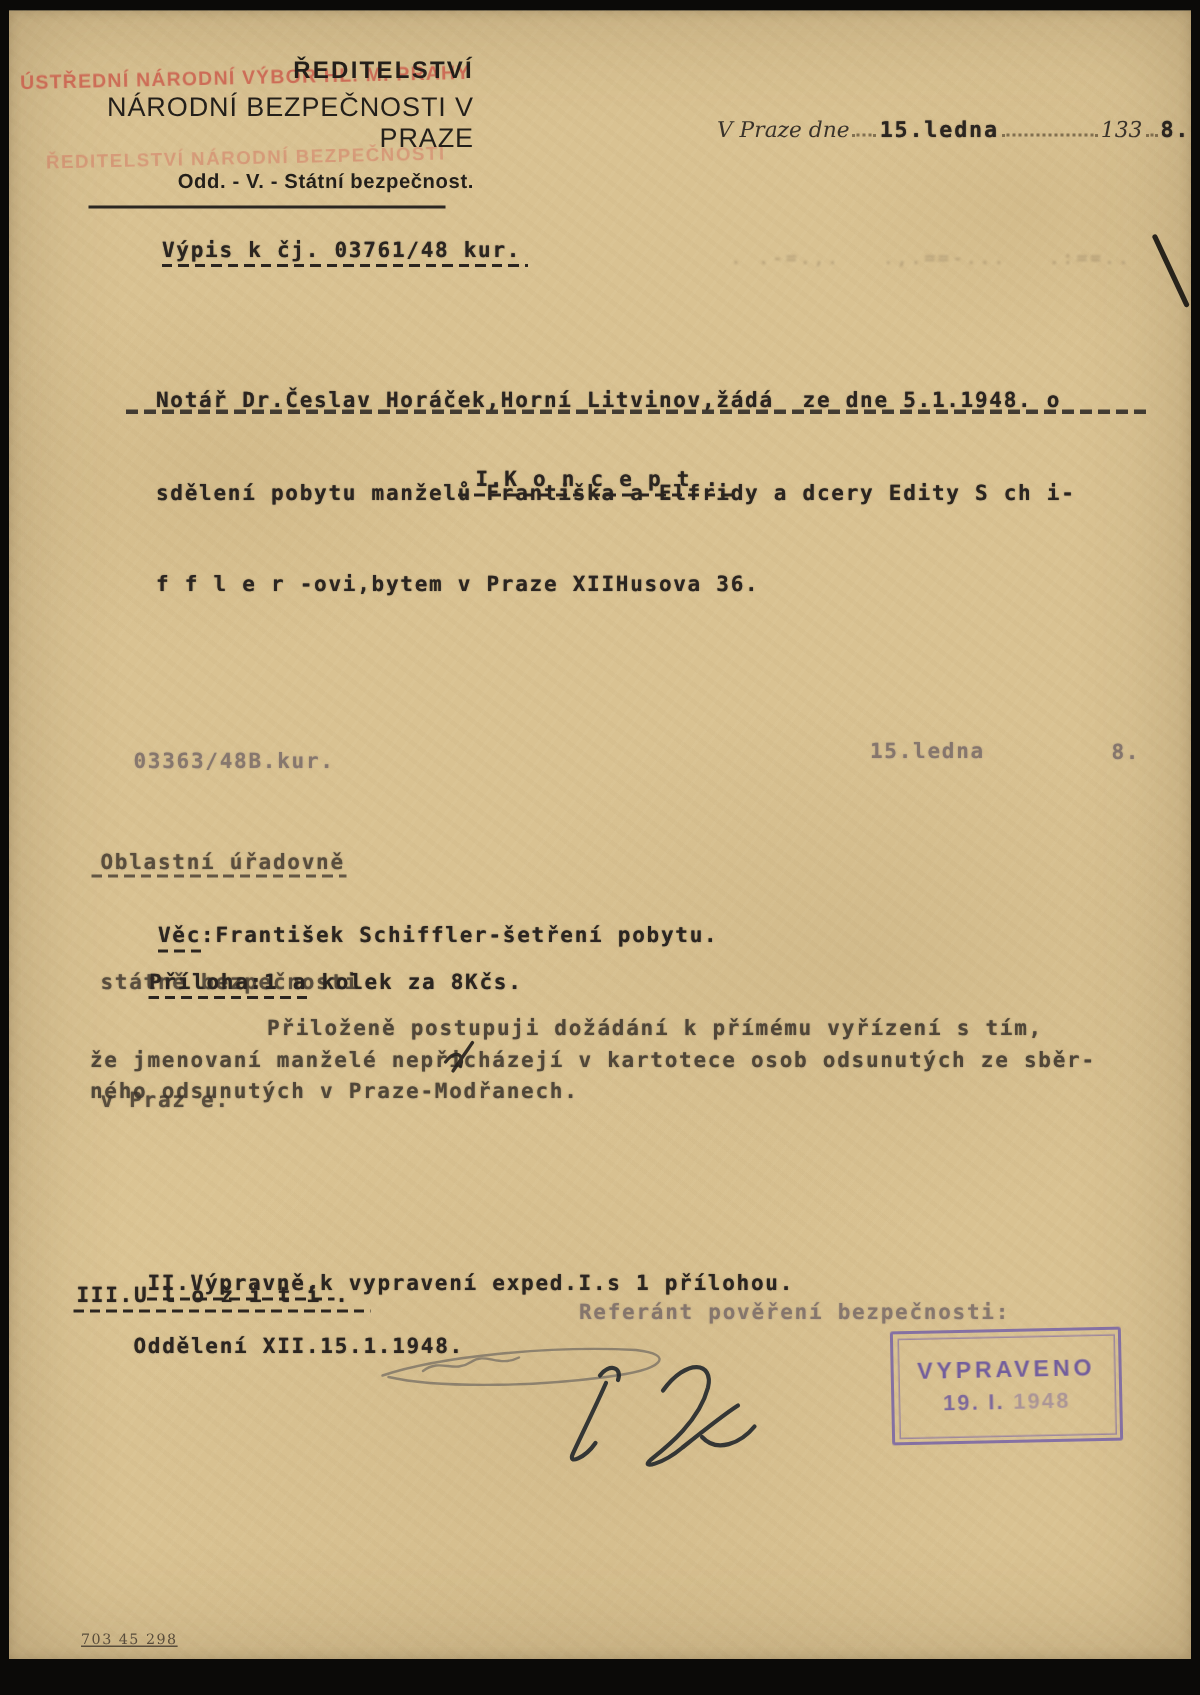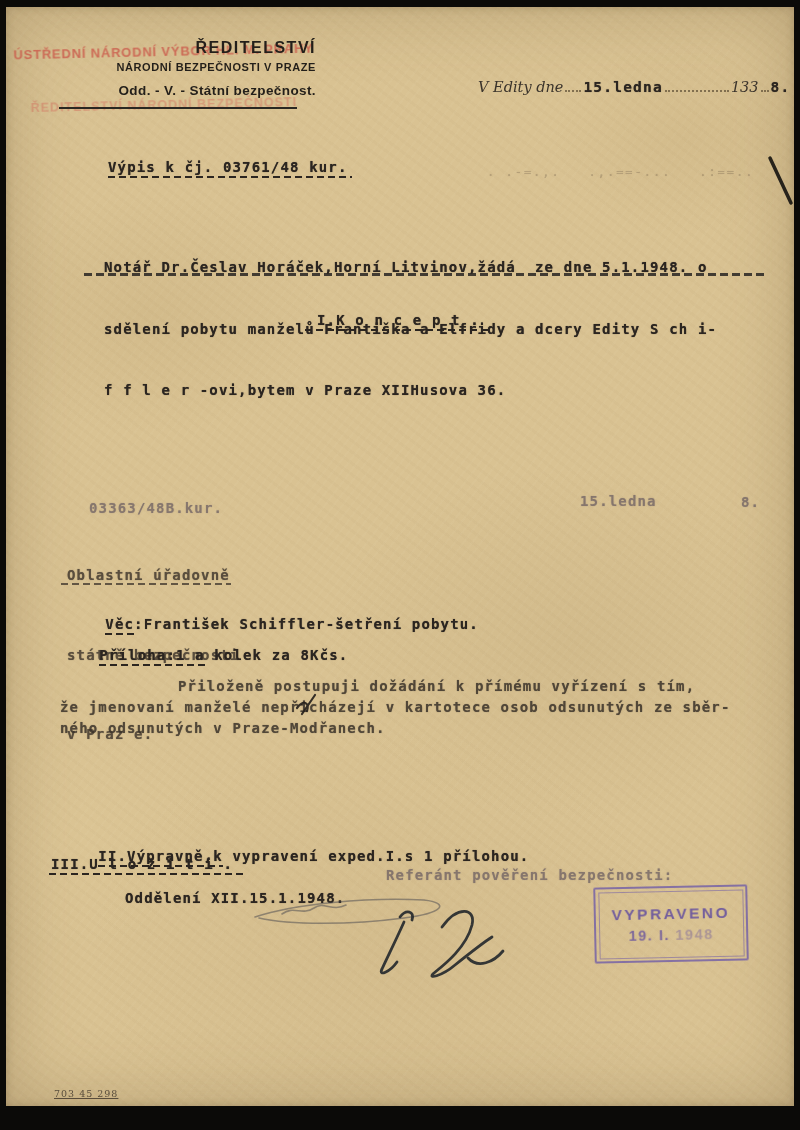--- a/index.html
+++ b/index.html
@@ -36,21 +36,21 @@
     padding-bottom:3px;
   }
   
   .redstamp{left:8px;top:1px;transform:rotate(-1.3deg);filter:blur(0.3px);
     font-family:"Liberation Sans",sans-serif;font-weight:bold;white-space:pre;}
   .rs1{font-size:13px;letter-spacing:0.8px;color:rgba(203,84,70,0.78);}
   .rs2{font-size:12.5px;letter-spacing:1px;color:rgba(210,95,82,0.40);margin:3px 0 0 16px;filter:blur(0.4px);}
   
   .letterhead{left:34px;top:32px;width:276px;text-align:right;color:#231f1a;}
   .lh1{font-size:16px;font-weight:bold;letter-spacing:1.5px;}
-  .lh2{font-size:11px;font-weight:bold;letter-spacing:0.6px;margin-top:4px;}
+  .lh2{font-size:18px;font-weight:normal;letter-spacing:0.6px;margin-top:4px;}
   .lh3{font-size:13.5px;font-weight:bold;letter-spacing:0.4px;margin-top:10px;}
   .lhrule{width:238px;height:2px;background:#2b2722;margin:9px auto 0;}
   
   .dateline{left:472px;top:71px;white-space:nowrap;}
   .dl-printed{font-family:"DejaVu Serif",serif;font-style:italic;font-size:14.5px;color:#3a332b;}
   .dl-typed{font-family:"DejaVu Sans Mono",monospace;font-size:14.5px;font-weight:bold;
     letter-spacing:1.2px;color:#2b2520;text-shadow:0 0 0.8px rgba(43,37,32,0.8);}
   .leader{display:inline-block;height:2px;border-bottom:2px dotted rgba(100,84,58,0.75);margin:0 2px;}
   .w18{width:16px;} .w66{width:64px;} .w8{width:8px;}
   
@@ -67,21 +67,21 @@
   .adr-underline{left:55px;top:576px;width:170px;height:2px;opacity:.8;
     background-image:repeating-linear-gradient(90deg,#453b30 0 7px, transparent 7px 11px);}
   .subject{left:61px;top:593px;}
   .enclosure{left:55px;top:624px;}
   .body1{left:172px;top:671px;}
   .body2{left:54px;top:692px;}
   .body3{left:54px;top:713px;}
   .referent{left:380px;top:773px;line-height:19px;}
   .instr2{left:54px;top:825px;}
   .instr3{left:43px;top:849px;padding:0 14px 3px 2px;}
-  .deptdate{left:83px;top:883px;margin-left:36px;}
+  .deptdate{left:83px;top:883px;}
   
   .stamp{left:588px;top:879px;width:150px;height:72px;transform:rotate(-1.2deg);
     border:2.5px solid rgba(109,90,168,0.78);border-radius:2px;filter:blur(.2px);}
   .stamp-inner{position:absolute;inset:2.5px;border:1px solid rgba(109,90,168,0.55);
     display:flex;flex-direction:column;align-items:center;justify-content:center;gap:4px;}
   .stamp-title{font-size:15.5px;letter-spacing:2.5px;font-weight:bold;color:rgba(100,80,158,0.88);}
   .stamp-date{font-size:14.5px;letter-spacing:1.5px;font-weight:bold;color:rgba(100,80,158,0.78);white-space:pre;}
   .stamp-year{opacity:.5;filter:blur(.4px);}
   
   .printcode{left:48px;top:1081px;font-family:"DejaVu Serif",serif;font-size:9.5px;
@@ -100,21 +100,21 @@
   </div>
 
   <div class="abs letterhead">
     <div class="lh1">ŘEDITELSTVÍ</div>
     <div class="lh2">NÁRODNÍ BEZPEČNOSTI V PRAZE</div>
     <div class="lh3">Odd. - V. - Státní bezpečnost.</div>
     <div class="lhrule"></div>
   </div>
 
   <div class="abs dateline">
-    <span class="dl-printed">V Edity dne</span><span class="leader w18"></span><span class="dl-typed">15.ledna</span><span class="leader w66"></span><span class="dl-printed">133</span><span class="leader w8"></span><span class="dl-typed">8.</span>
+    <span class="dl-printed">V Praze dne</span><span class="leader w18"></span><span class="dl-typed">15.ledna</span><span class="leader w66"></span><span class="dl-printed">133</span><span class="leader w8"></span><span class="dl-typed">8.</span>
   </div>
 
   <div class="abs typed dark dashu excerpt">Výpis k čj. 03761/48 kur.</div>
 
   <div class="abs typed ghost">. .-=.,.   .,.==-...   .:==..</div>
 
   <div class="abs typed dark request">
     <div>Notář Dr.Česlav Horáček,Horní Litvinov,žádá  ze dne 5.1.1948. o</div>
     <div>sdělení pobytu manželů Františka a Elfridy a dcery Edity S ch i-</div>
     <div>f f l e r -ovi,bytem v Praze XIIHusova 36.</div>

